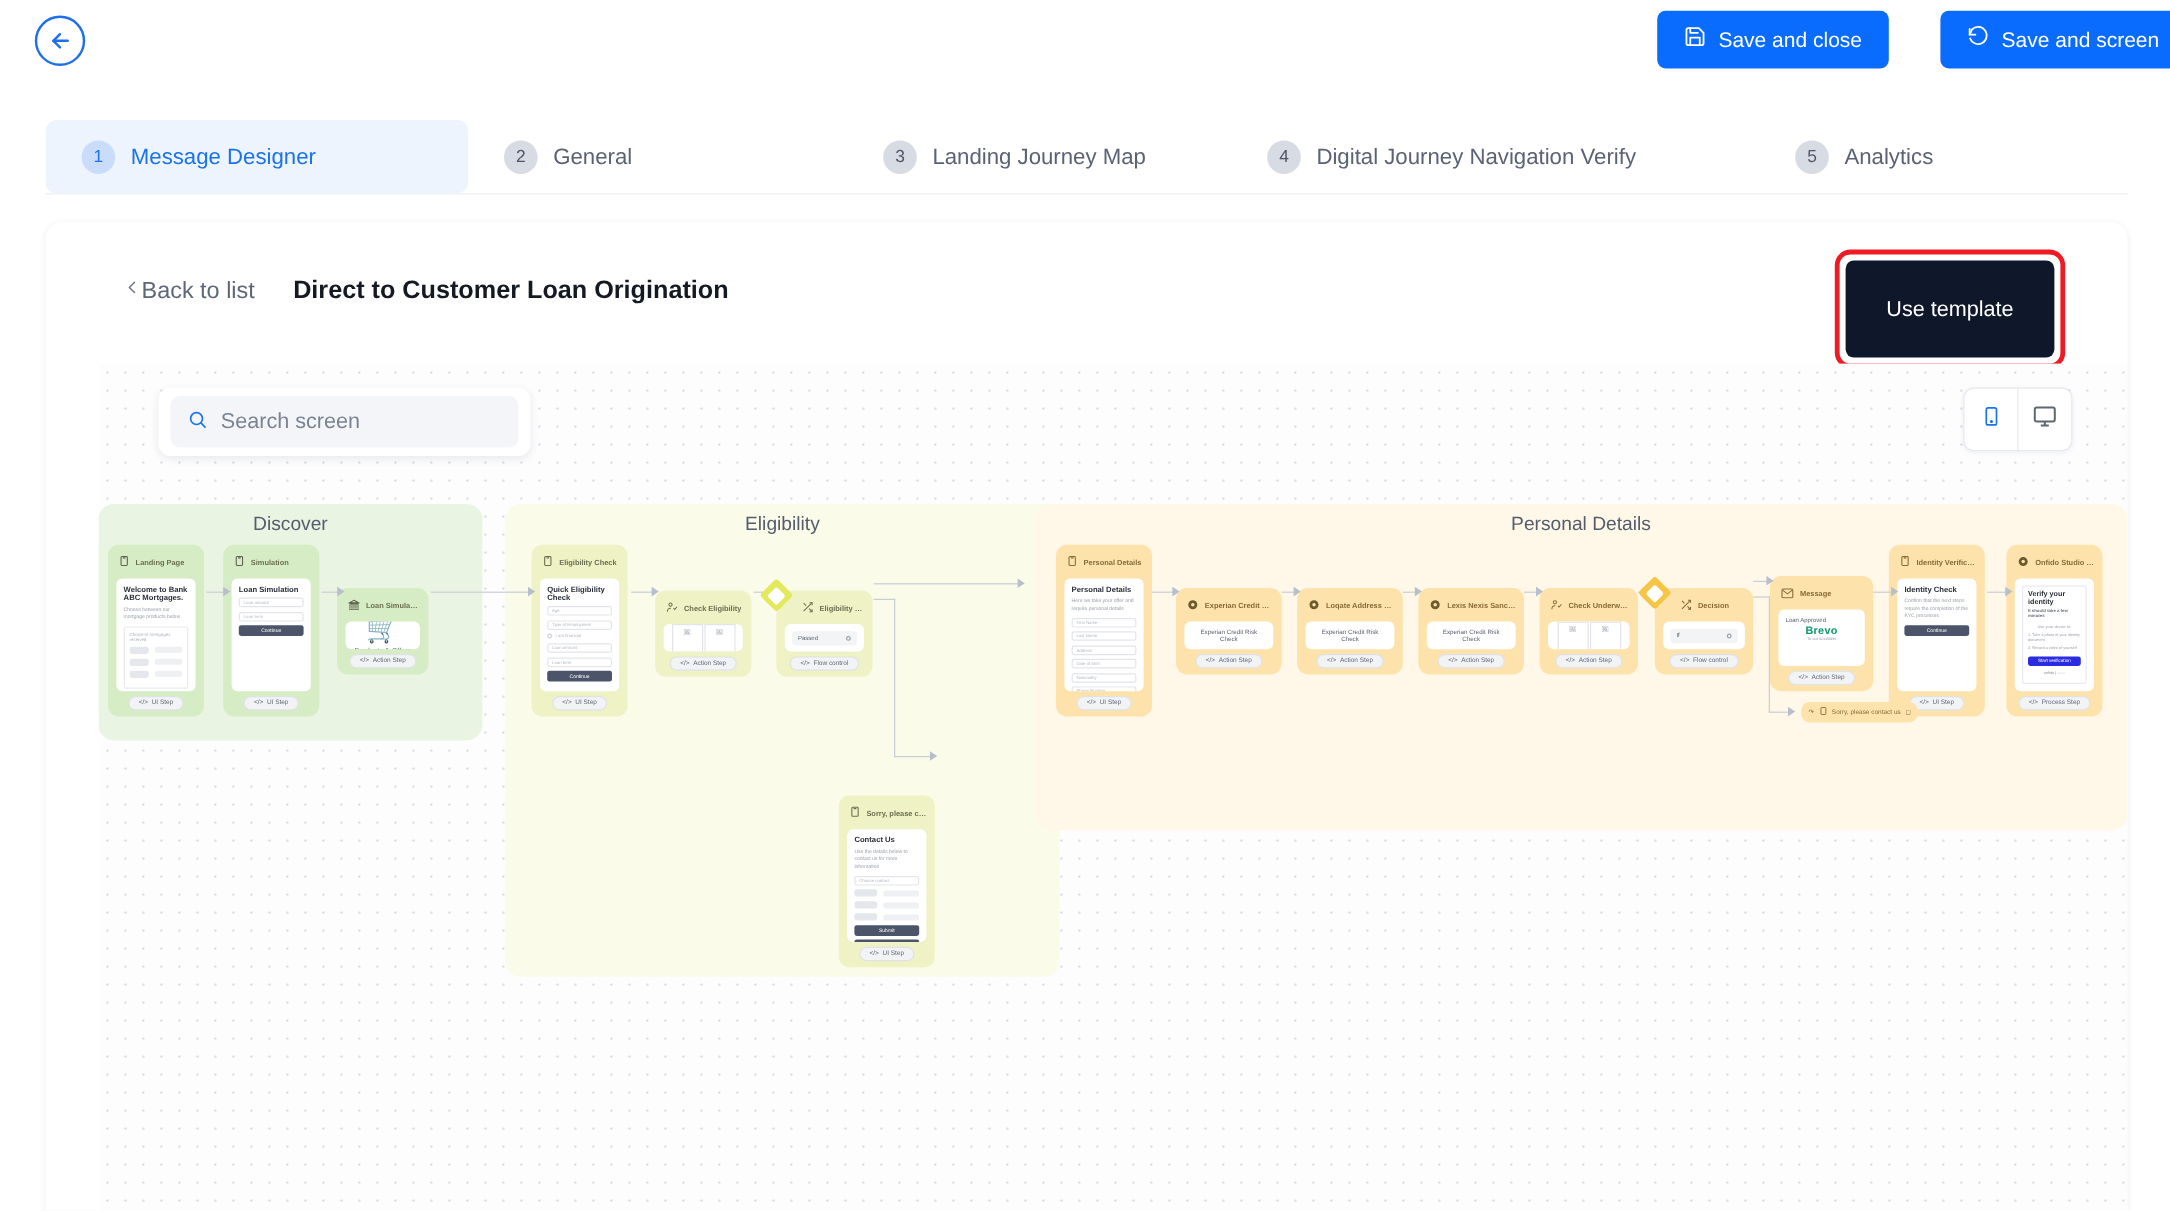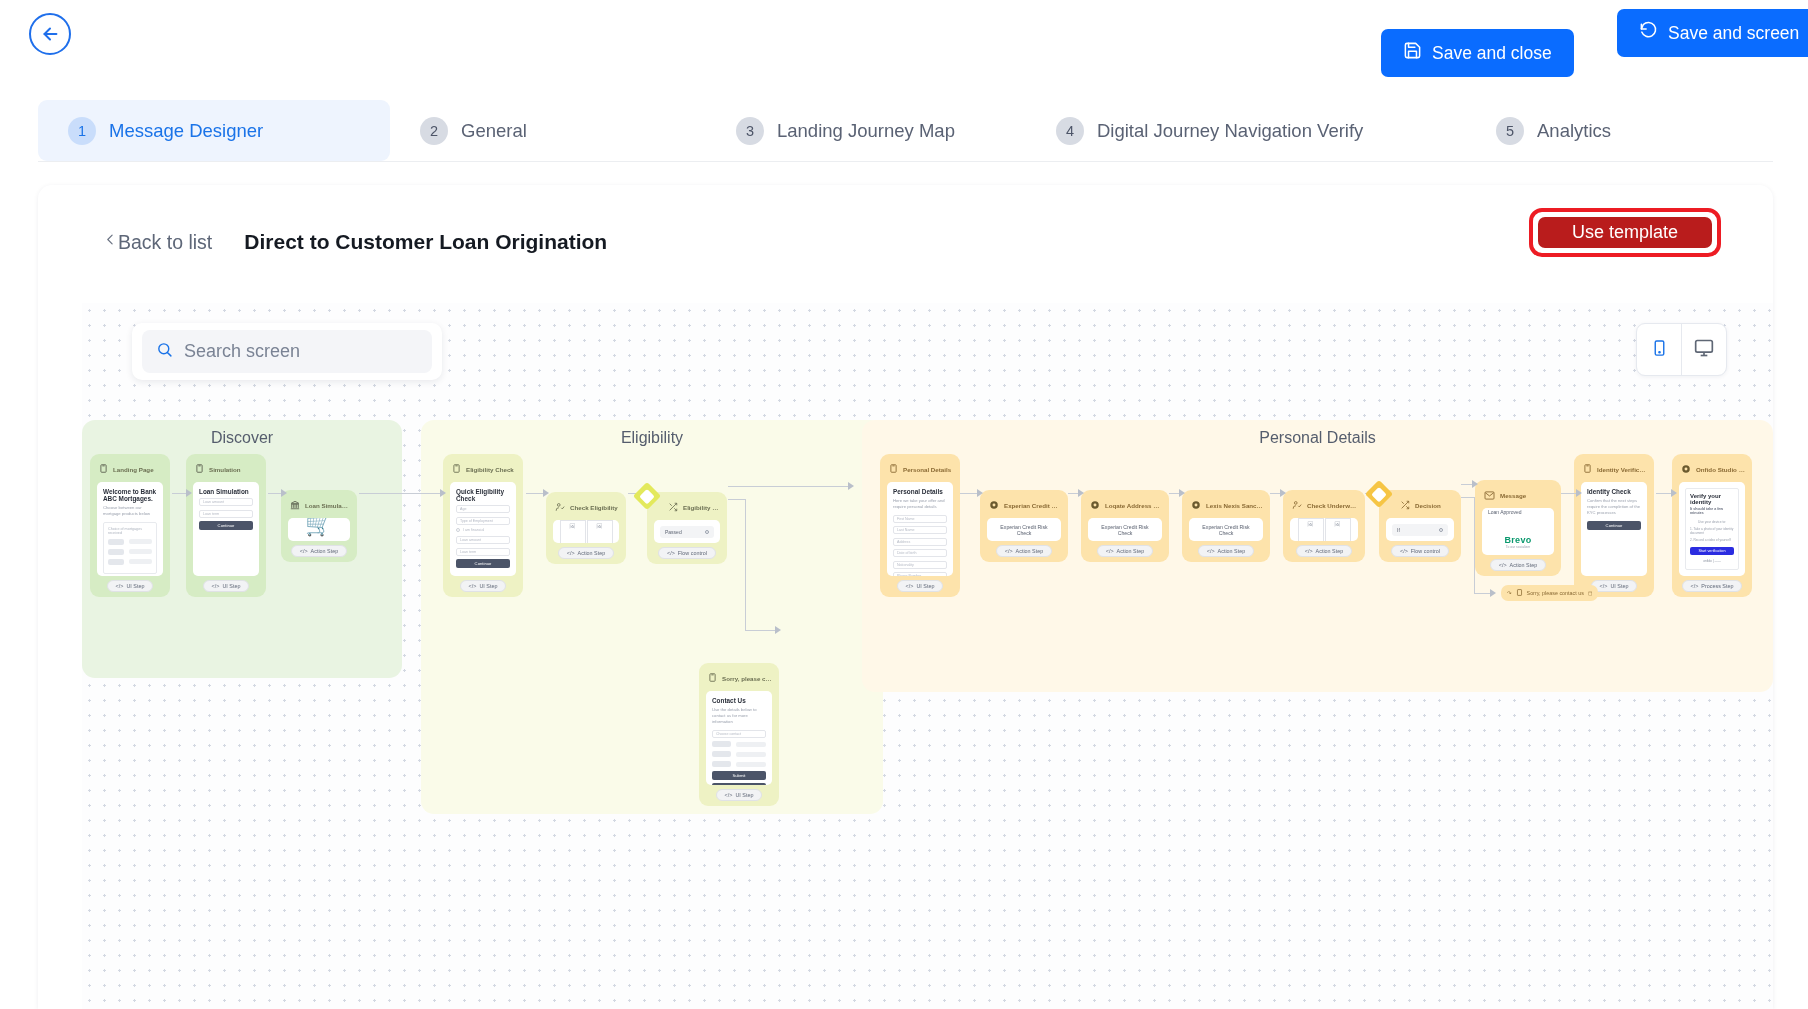--- a/index.html
+++ b/index.html
@@ -23,21 +23,21 @@
     cursor: pointer;
   }
   .back-circle svg { display:block; }
   .topbtn {
     position: absolute; top: 9px; height: 48px;
     background: #0a6cff; color: #fff; border: none; border-radius: 7px;
     font-size: 17.5px; font-family: "Liberation Sans", sans-serif;
     display: flex; align-items: center; gap: 10px;
     padding: 0 22px; cursor: pointer; white-space: nowrap;
   }
-  #btn-save-close { left: 1381px; margin-top: 20px; }
+  #btn-save-close { left: 1381px; }
   #btn-save-reload { left: 1617px; }
 
   
   .steps {
     position: absolute; left: 38px; top: 100px;
     width: 1735px; height: 62px;
     border-bottom: 1.5px solid #eceef1;
     display: flex; align-items: stretch;
   }
   .step {
@@ -80,22 +80,22 @@
     margin-left: 32px; font-size: 21px; font-weight: bold; color: #151a22;
     white-space: nowrap;
   }
   .use-template-wrap {
     position: absolute; right: 52px; top: 23px;
   }
   .use-template-hl {
     border: 4px solid #ed1c24; border-radius: 13px; padding: 5px;
   }
   #btn-use-template {
-    display: block; background: #b91c1c; color: #fff; border: none;
-    border-radius: 7px; font-size: 18px; padding: 5px 34px;
+    display: block; background: #0f172a; color: #fff; border: none;
+    border-radius: 7px; font-size: 18px; padding: 30px 34px;
     font-family: "Liberation Sans", sans-serif; cursor: pointer; white-space: nowrap;
   }
 
   
   .canvas {
     position: absolute; left: 44px; top: 118px;
     width: 1691px; height: 706px;
     background-color: #fdfdfe;
     background-image: radial-gradient(#d3d8e2 1.1px, transparent 1.1px);
     background-size: 15px 15px;
@@ -129,21 +129,21 @@
     flex: 1; display: flex; align-items: center; justify-content: center; cursor: pointer;
   }
   .viewtoggle .vt + .vt { border-left: 1px solid #e6e9ef; }
 
   
   .lane { position: absolute; border-radius: 13px; }
   .lane-title {
     position: absolute; top: 9px; left: 0; width: 100%; text-align: center;
     font-size: 16px; color: #555d6d;
   }
-  #lane-discover { left: 0px;   top: 117px; width: 320px;  height: 258px; background: #e9f4e2; }
+  #lane-discover { left: 0px;   top: 117px; width: 320px;  height: 197px; background: #e9f4e2; }
   #lane-eligibility { left: 339px; top: 117px; width: 462px; height: 394px; background: #fafbe9; }
   #lane-personal { left: 780px; top: 117px; width: 911px; height: 272px; background: #fff8e8; }
 
   
   .node {
     position: absolute; border-radius: 9px; padding: 7px 7px 5px;
     display: flex; flex-direction: column;
   }
   .node.green { background: #d6ecc4; }
   .node.lime  { background: #eef2c4; }
@@ -664,21 +664,21 @@
       </div>
 
       <div class="node amber" style="left:613px; top:60px; width:86px; height:96px;">
         <div class="node-head">
           <span><svg width="11" height="9" viewBox="0 0 24 20" fill="none" stroke="#8a6a34" stroke-width="2">
                 <rect x="2" y="2" width="20" height="16" rx="2"></rect>
                 <polyline points="3,4 12,11 21,4"></polyline>
               </svg></span>
           <span class="ttl">Message</span>
         </div>
-        <div class="node-body" style="display:flex;flex-direction:column;justify-content:flex-end;gap:20px;">
+        <div class="node-body" style="display:flex;flex-direction:column;justify-content:flex-start;">
           <div style="font-size:5px;color:#5b6271;">Loan Approved</div>
           <div>
             <div class="brevo">Brevo</div>
             <div class="brevo-sub">To our socializer</div>
           </div>
         </div>
         <div class="node-foot">
           <span>&lt;/&gt;</span>
           <span>Action Step</span>
         </div>

